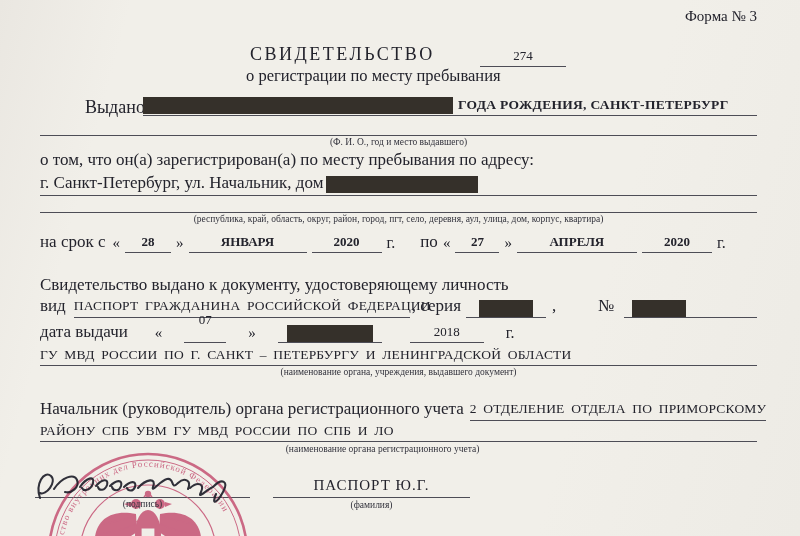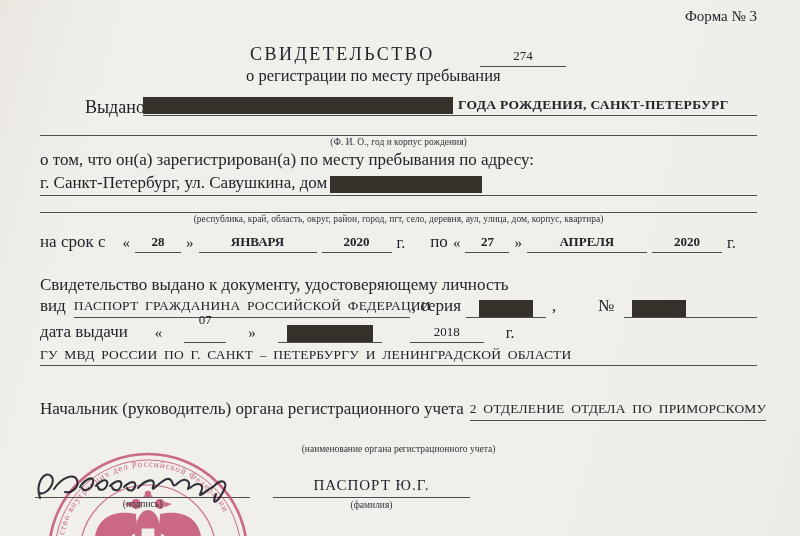--- a/index.html
+++ b/index.html
@@ -42,33 +42,33 @@
   <div class="abs" style="left:250px;top:44px;font-size:18px;letter-spacing:2.5px;">СВИДЕТЕЛЬСТВО</div>
   <div class="abs blank" style="left:480px;top:48px;width:86px;font-size:13px;padding-bottom:2px;">274</div>
   <div class="abs" style="left:246px;top:66px;font-size:16.5px;">о регистрации по месту пребывания</div>
 
   <div class="abs" style="left:85px;top:97px;font-size:18px;">Выдано</div>
   <div class="abs rowflex rule" style="left:143px;top:95px;width:614px;height:20px;">
     <span class="redact" style="width:310px;height:17px;margin-bottom:1px;"></span>
     <span class="caps-bold" style="margin-left:5px;padding-bottom:2px;">ГОДА РОЖДЕНИЯ, САНКТ-ПЕТЕРБУРГ</span>
   </div>
   <div class="abs rule" style="left:40px;top:118px;width:717px;height:17px;"></div>
-  <div class="abs caption" style="left:40px;top:137px;width:717px;">(Ф. И. О., год и корпус рождения)</div>
+  <div class="abs caption" style="left:40px;top:137px;width:717px;">(Ф. И. О., год и место выдавшего)</div>
 
   <div class="abs serif17" style="left:40px;top:150px;">о том, что он(а) зарегистрирован(а) по месту пребывания по адресу:</div>
 
   <div class="abs rowflex rule" style="left:40px;top:172px;width:717px;height:23px;">
-    <span class="serif17" style="padding-bottom:2px;">г. Санкт-Петербург, ул. Савушкина, дом</span>
+    <span class="serif17" style="padding-bottom:2px;">г. Санкт-Петербург, ул. Начальник, дом</span>
     <span class="redact" style="width:152px;height:17px;margin-left:3px;margin-bottom:2px;"></span>
   </div>
   <div class="abs rule" style="left:40px;top:194px;width:717px;height:18px;"></div>
   <div class="abs caption" style="left:40px;top:214px;width:717px;">(республика, край, область, округ, район, город, пгт, село, деревня, аул, улица, дом, корпус, квартира)</div>
 
   <div class="abs rowflex" style="left:40px;top:232px;width:717px;height:21px;gap:5px;">
-    <span class="serif17" style="padding-bottom:1px;margin-right:12px;">на срок с</span>
+    <span class="serif17" style="padding-bottom:1px;margin-right:2px;">на срок с</span>
     <span class="quote">«</span>
     <span class="blank bnum" style="width:46px;">28</span>
     <span class="quote">»</span>
     <span class="blank bnum" style="width:118px;">ЯНВАРЯ</span>
     <span class="blank bnum" style="width:70px;">2020</span>
     <span class="gsuf">г.</span>
     <span class="serif17" style="padding-bottom:1px;margin-left:20px;">по</span>
     <span class="quote">«</span>
     <span class="blank bnum" style="width:44px;">27</span>
     <span class="quote">»</span>
@@ -93,26 +93,28 @@
     <span class="serif17" style="padding-bottom:1px;margin-right:5px;">дата выдачи</span>
     <span class="quote">«</span>
     <span class="blank" style="width:42px;font-size:13px;padding-bottom:14px;">07</span>
     <span class="quote">»</span>
     <span class="blank" style="width:104px;"><span class="redact" style="width:86px;height:17px;vertical-align:bottom;"></span></span>
     <span class="blank" style="width:74px;font-size:13px;padding-bottom:2px;margin-left:6px;">2018</span>
     <span class="gsuf">г.</span>
   </div>
 
   <div class="abs rule caps-cond" style="left:40px;top:347px;width:717px;height:18px;">ГУ МВД РОССИИ ПО Г. САНКТ – ПЕТЕРБУРГУ И ЛЕНИНГРАДСКОЙ ОБЛАСТИ</div>
+  <div class="abs caption" style="left:40px;top:367px;width:717px;">(наименование органа, учреждения, выдавшего документ)</div>
 
   <div class="abs rowflex" style="left:40px;top:397px;width:717px;height:24px;">
     <span class="serif17" style="padding-bottom:2px;">Начальник (руководитель) органа регистрационного учета</span>
     <span class="blank caps-cond" style="flex:1;margin-left:6px;padding-bottom:3px;">2 ОТДЕЛЕНИЕ ОТДЕЛА  ПО ПРИМОРСКОМУ</span>
   </div>
-  <div class="abs caption" style="left:40px;top:444px;width:717px;">(наименование органа регистрационного учета)</div>
+  <div class="abs rule caps-cond" style="left:40px;top:423px;width:717px;height:18px;">РАЙОНУ СПБ УВМ  ГУ  МВД РОССИИ  ПО СПБ  И  ЛО</div>
+  <div class="abs caption" style="left:24px;top:444px;width:717px;">(наименование органа регистрационного учета)</div>
 
   <svg class="abs" style="left:45px;top:448px;z-index:2;opacity:.8;" width="210" height="88" viewBox="0 0 210 88">
     <circle class="stamp-stroke" cx="103" cy="105" r="99" stroke-width="2.6"></circle>
     <circle class="stamp-stroke" cx="103" cy="105" r="93" stroke-width="1"></circle>
     <circle class="stamp-stroke" cx="103" cy="105" r="68" stroke-width="1.2"></circle>
     <defs>
       <path id="ringPath" d="M 25 141 A 86 86 0 1 1 181 141"></path>
       <path id="numPath" d="M 60 72 Q 103 88 146 72"></path>
     </defs>
     <text class="stamp-txt"><textPath href="#ringPath" startOffset="8">Министерство внутренних дел Российской Федерации</textPath></text>

